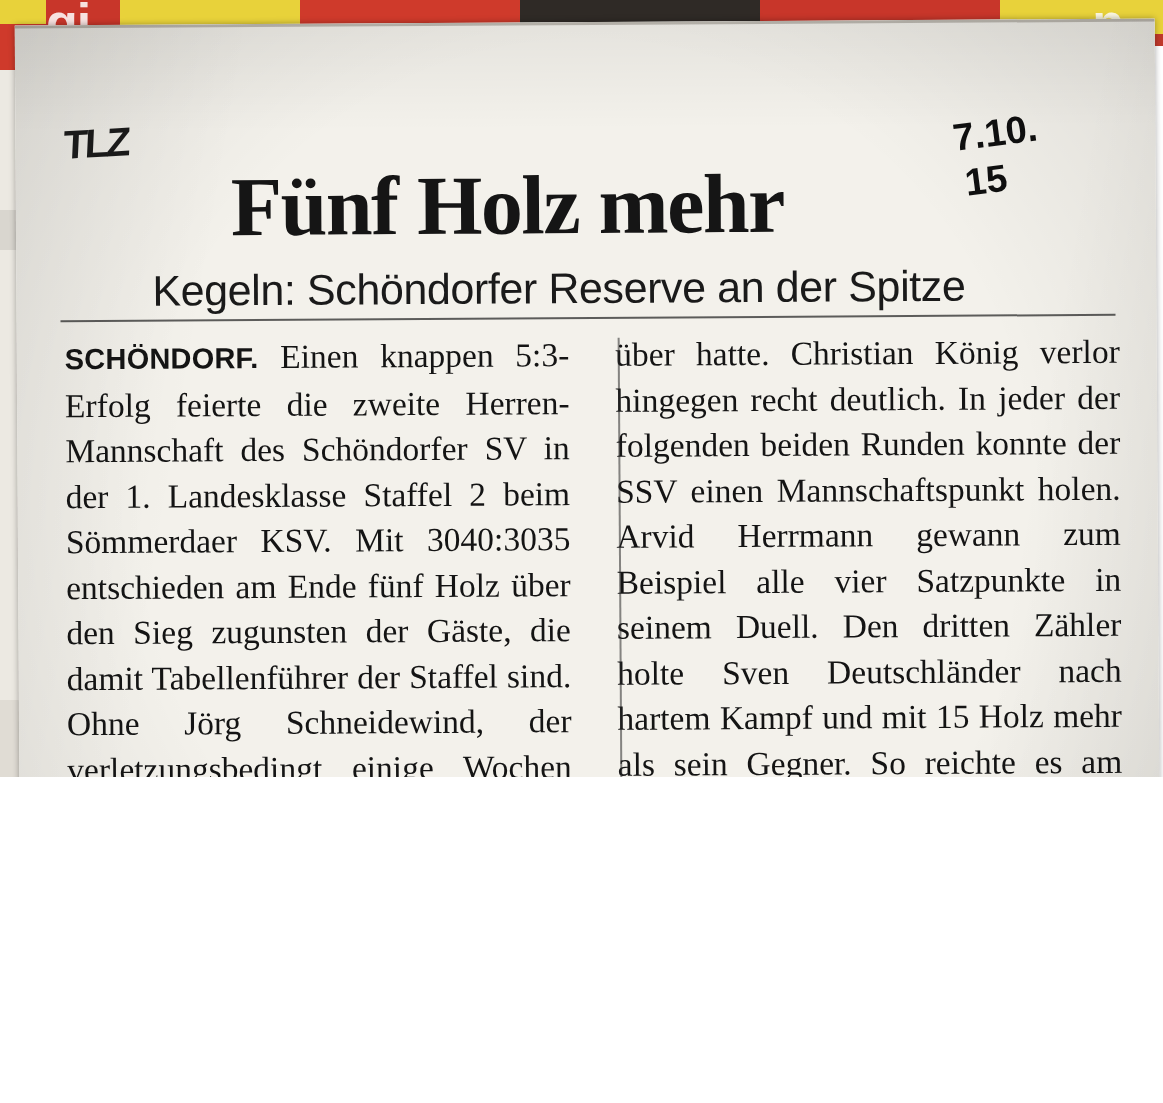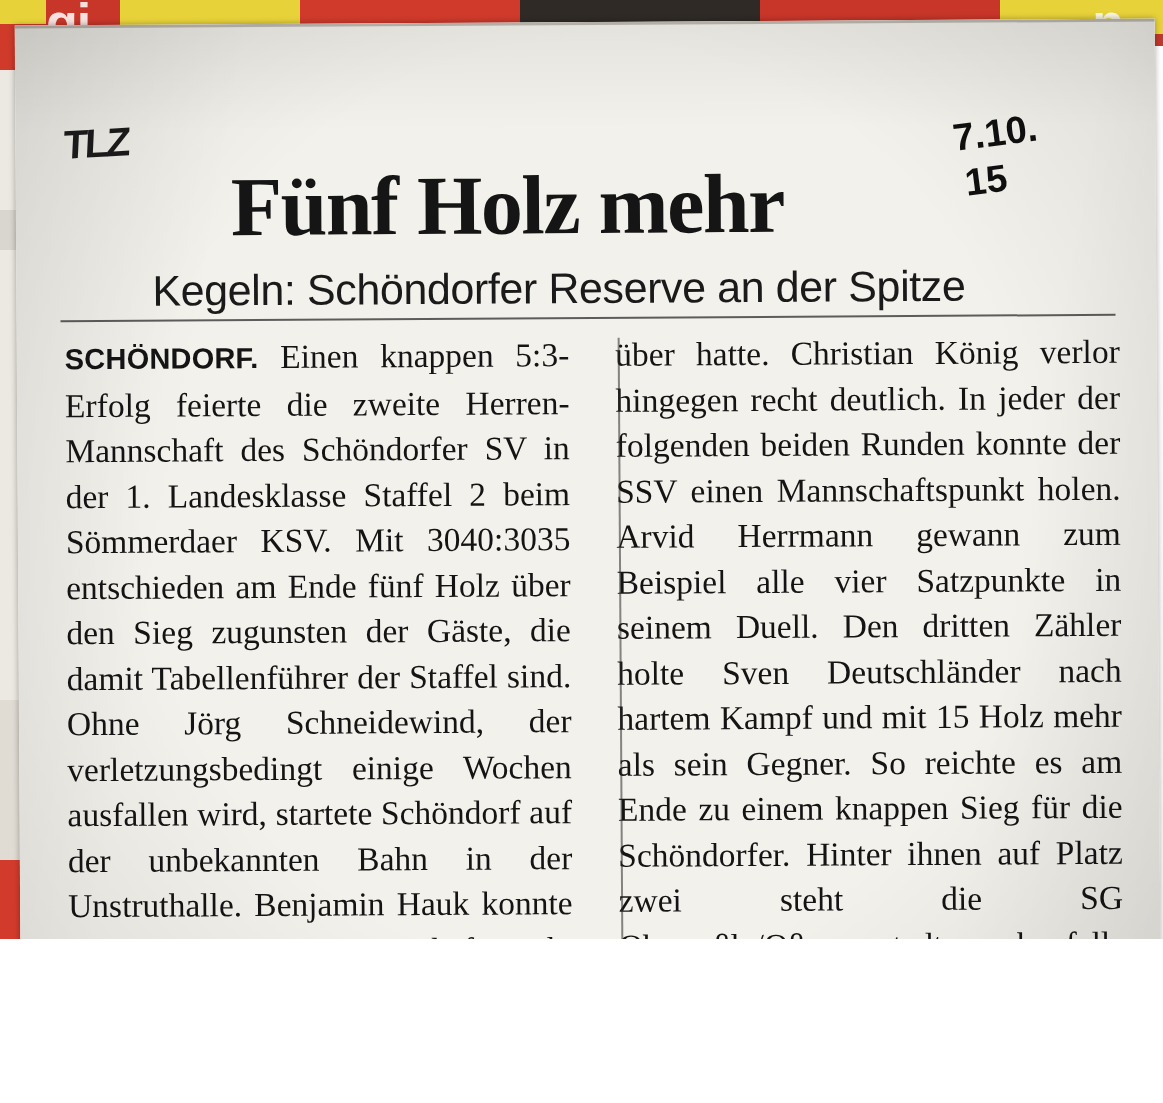--- a/index.html
+++ b/index.html
@@ -11,21 +11,21 @@
     width: 1163px;
     height: 1103px;
     overflow: hidden;
     font-family: "Liberation Serif", serif;
   }
 
   
   #scan {
     position: relative;
     width: 1163px;
-    height: 939px;
+    height: 777px;
     background: #d8d4cc;
     overflow: hidden;
   }
   .backdrop {
     position: absolute;
     inset: 0;
     background:
       linear-gradient(180deg, #e8d23a 0px, #e8d23a 26px, #c0392b 26px, #c0392b 46px, #ffffff 46px, #ffffff 100%);
   }
   .backdrop-left {

